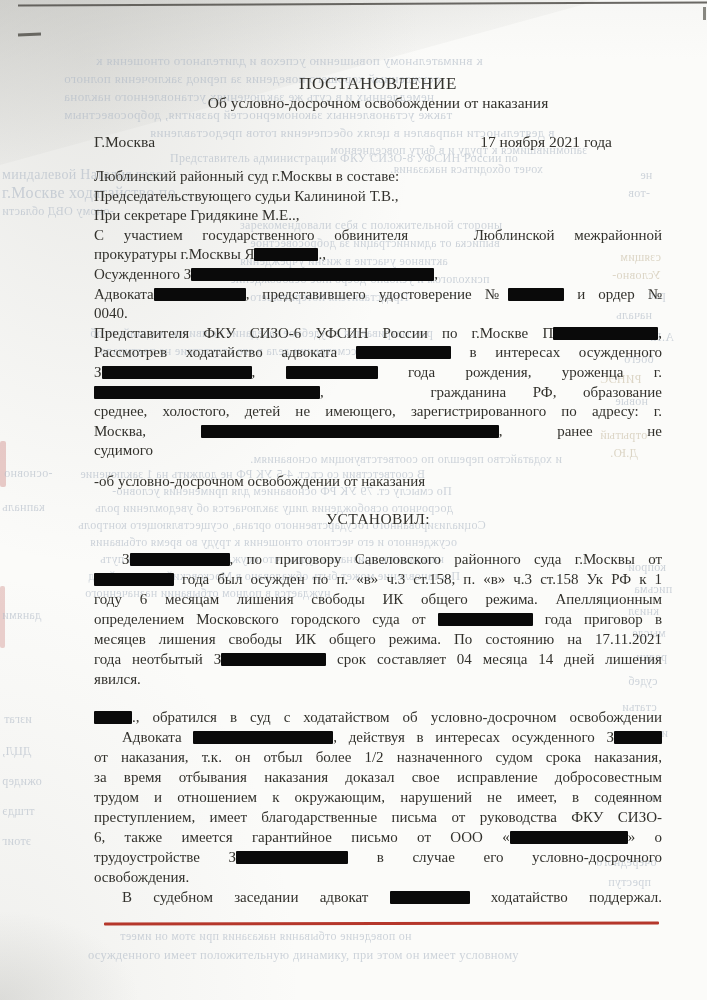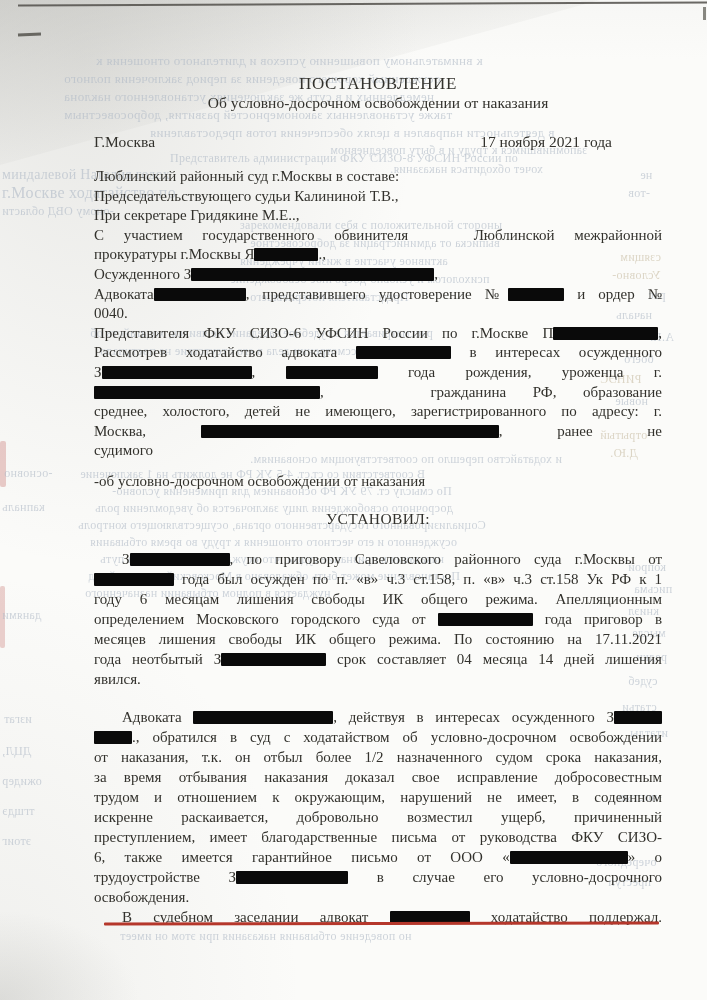--- a/index.html
+++ b/index.html
@@ -125,20 +125,21 @@
       <div class="bleed mir" style="left: 628px; top: 604px;">книэл</div>
       <div class="bleed mir" style="left: 632px; top: 626px;">мысле</div>
       <div class="bleed mir" style="left: 636px; top: 650px;">редки</div>
       <div class="bleed mir" style="left: 628px; top: 674px;">судеб</div>
       <div class="bleed mir" style="left: 622px; top: 700px;">статьи</div>
       <div class="bleed mir" style="left: 630px; top: 726px;">итатды</div>
       <div class="bleed mir" style="left: 618px; top: 790px;">-ностью</div>
       <div class="bleed mir" style="left: 596px; top: 855px;">очередного</div>
       <div class="bleed mir" style="left: 608px; top: 875px;">преступ</div>
       <div class="bleed mir" style="left: 120px; top: 929px;">но поведение отбывания наказания при этом он имеет</div>
+      <div class="bleed" style="left: 88px; top: 948px; font-size: 12.5px;">осужденного имеет положительную динамику, при этом он имеет условному</div>
     </div>
 
   <div class="title">ПОСТАНОВЛЕНИЕ</div>
   <div class="subtitle">Об условно-досрочном освобождении от наказания</div>
 
   <div class="cityrow">
     <span>Г.Москва</span>
     <span class="date">17 ноября 2021 года</span>
   </div>
 
@@ -166,26 +167,25 @@
   <div class="block p1">
       <div class="line j" style="padding-left: 28px;"><span>З</span><span class="bar" style="width: 100px;"></span><span>, по приговору Савеловского районного суда г.Москвы от</span></div>
       <div class="line j"><span class="bar" style="width: 80px;"></span><span> года был осужден по п. «в» ч.3 ст.158, п. «в» ч.3 ст.158 Ук РФ к 1</span></div>
       <div class="line j"><span>году 6 месяцам лишения свободы ИК общего режима. Апелляционным</span></div>
       <div class="line j"><span>определением Московского городского суда от </span><span class="bar" style="width: 95px;"></span><span> года приговор в</span></div>
       <div class="line j"><span>месяцев лишения свободы ИК общего режима. По состоянию на 17.11.2021</span></div>
       <div class="line j"><span>года неотбытый З</span><span class="bar" style="width: 105px;"></span><span> срок составляет 04 месяца 14 дней лишения</span></div>
       <div class="line"><span>явился.</span></div>
     </div>
   <div class="block p2">
+      <div class="line j"><span class="bar" style="width: 38px;"></span><span>., обратился в суд с ходатайством об условно-досрочном освобождении</span></div>
       <div class="line j" style="padding-left: 28px;"><span>Адвоката </span><span class="bar" style="width: 140px;"></span><span>, действуя в интересах осужденного З</span><span class="bar" style="width: 48px;"></span></div>
-      <div class="line j"><span class="bar" style="width: 38px;"></span><span>., обратился в суд с ходатайством об условно-досрочном освобождении</span></div>
       <div class="line j"><span>от наказания, т.к. он отбыл более 1/2 назначенного судом срока наказания,</span></div>
       <div class="line j"><span>за время отбывания наказания доказал свое исправление добросовестным</span></div>
       <div class="line j"><span>трудом и отношением к окружающим, нарушений не имеет, в содеянном</span></div>
-      <div class="line j"><span>искренне раскаивается, добровольно возместил ущерб, причиненный</span></div>
       <div class="line j"><span>преступлением, имеет благодарственные письма от руководства ФКУ СИЗО-</span></div>
       <div class="line j"><span>6, также имеется гарантийное письмо от ООО «</span><span class="bar" style="width: 118px;"></span><span>» о</span></div>
       <div class="line j"><span>трудоустройстве З</span><span class="bar" style="width: 112px;"></span><span> в случае его условно-досрочного</span></div>
       <div class="line"><span>освобождения.</span></div>
       <div class="line j" style="padding-left: 28px;"><span>В судебном заседании адвокат </span><span class="bar" style="width: 80px;"></span><span> ходатайство поддержал.</span></div>
     </div>
 
   <div class="red-underline"></div>
 </div>
 

